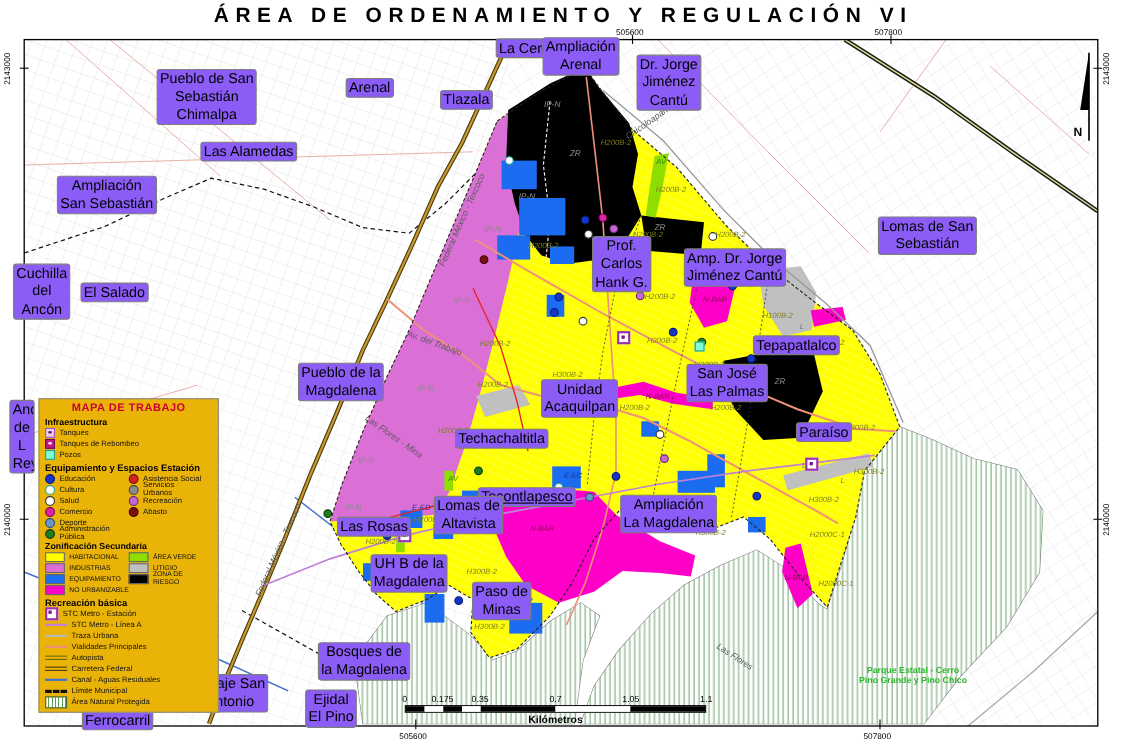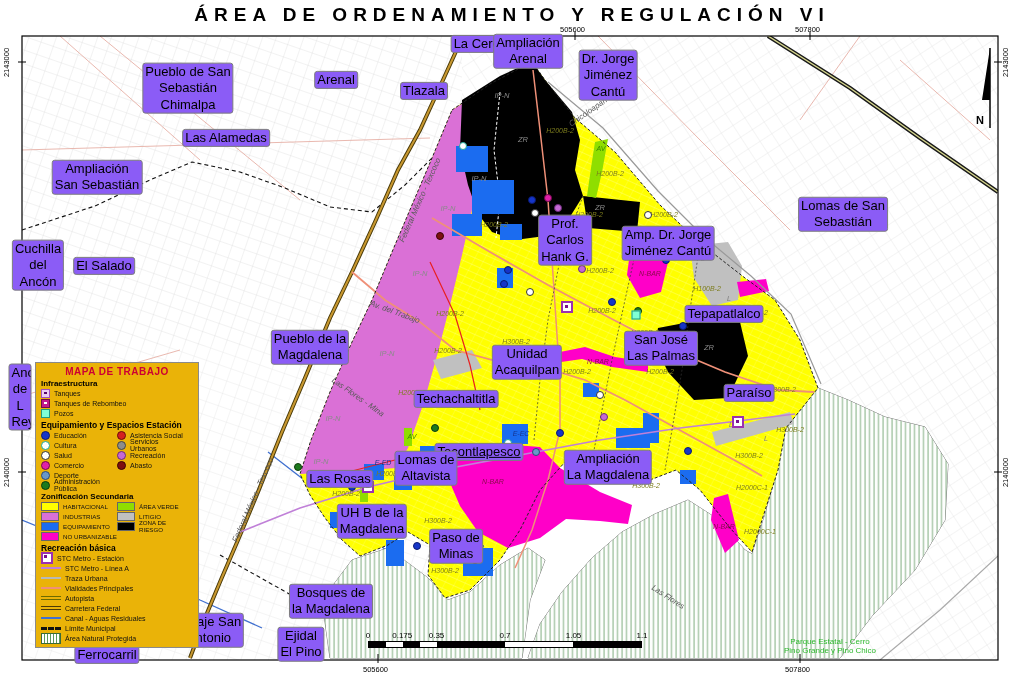--- a/index.html
+++ b/index.html
@@ -16,21 +16,21 @@
   
   .rlabel{position:absolute;font-style:italic;color:#5a5a5a;font-size:8px;white-space:nowrap;z-index:25;}
   
   .zcode{position:absolute;transform:translate(-50%,-50%);font-style:italic;font-size:7px;white-space:nowrap;z-index:20;}
   .zc-o{color:#7d7d1d}.zc-g{color:#8a8a8a;font-size:7.5px}.zc-m{color:#8c0a50}.zc-b{color:#16348e}.zc-gr{color:#3a8a00}.zc-l{color:#7a7a7a}
   
   .dot{position:absolute;width:6px;height:6px;border-radius:50%;border:1px solid #222;transform:translate(-50%,-50%);z-index:22;}
   .pozo{position:absolute;width:7px;height:7px;background:#7fffd4;border:1px solid #209880;transform:translate(-50%,-50%);z-index:22;}
   .station{position:absolute;width:8px;height:8px;background:#fff;border:2px solid #9b30b0;transform:translate(-50%,-50%);z-index:23;}
   .station i{position:absolute;left:1.5px;top:1.5px;width:3px;height:3px;background:#7a1090;}
-  .park{position:absolute;transform:translate(-50%,-50%);color:#2db82d;font-size:8px;font-weight:normal;text-align:center;white-space:pre-line;z-index:21;margin-top:32px;}
+  .park{position:absolute;transform:translate(-50%,-50%);color:#2db82d;font-size:8px;font-weight:bold;text-align:center;white-space:pre-line;z-index:21;}
   
   #legend{position:absolute;left:35px;top:362px;width:152px;background:#eab308;border:1px solid #8a8a8a;padding:3px 5px 4px 5px;z-index:40;}
   .leg-title{color:#cc0033;font-weight:bold;font-size:10px;text-align:center;letter-spacing:.5px;margin-bottom:1px;}
   .leg-h{font-weight:bold;font-size:8px;margin-top:2px;color:#000;}
   .leg-h.big{font-size:8.5px;}
   .leg-item{display:flex;align-items:center;gap:4px;height:10px;font-size:7px;color:#111;}
   .leg-cols{display:flex;}
   .leg-col1{width:76px;}.leg-col2{width:66px;}
   .ic-sq{width:9px;height:9px;flex:0 0 9px;position:relative;box-sizing:border-box;}
   .ic-tanques{background:#ecd0f2;border:1.5px solid #a050c0;}
@@ -554,15 +554,16 @@
     </div>
     <div class="sb-bar">
       <i style="width:6.25%;background:#000"></i>
         <i style="width:6.25%;background:#fff"></i>
       <i style="width:6.25%;background:#000"></i>
         <i style="width:6.25%;background:#fff"></i>
       <i style="width:25%;background:#000"></i>
         <i style="width:25%;background:#fff"></i>
       <i style="width:25%;background:#000"></i>
     </div>
+    <div class="sb-unit">Kilómetros</div>
   </div>
 
 </div>
 
 </body></html>

